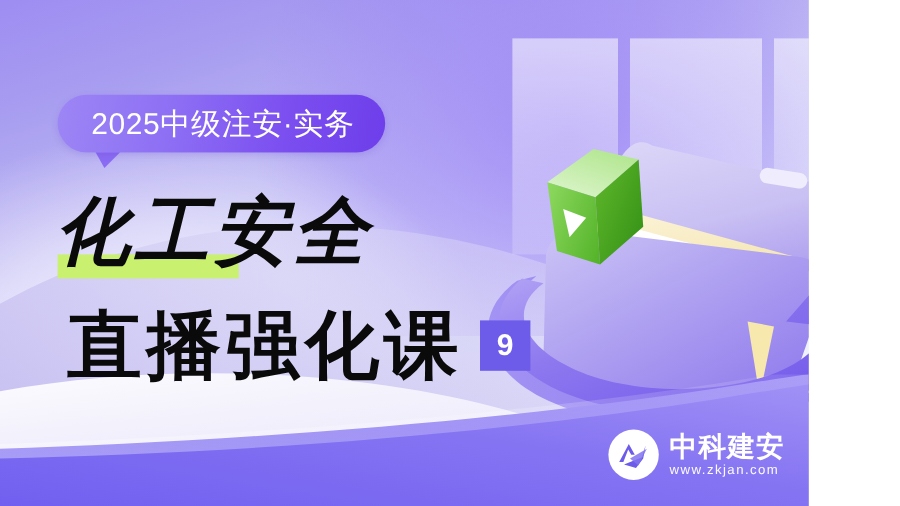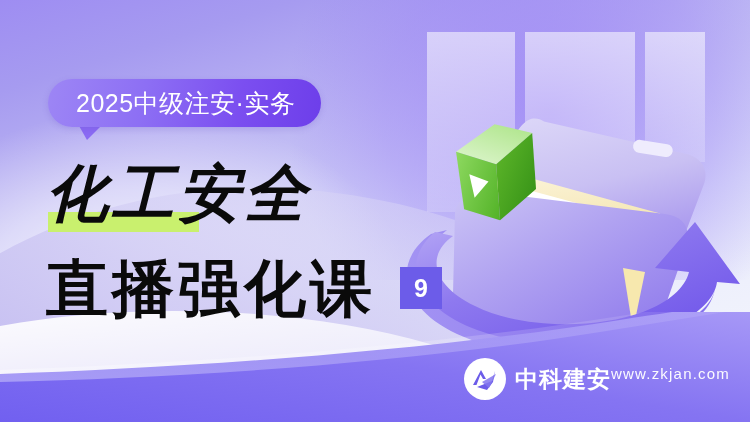--- a/index.html
+++ b/index.html
@@ -2,21 +2,21 @@
 <html><head>
 <meta charset="utf-8">
 <style>
   html, body {
     margin: 0;
     padding: 0;
     background: #ffffff;
   }
   #banner {
     position: relative;
-    width: 750px;
+    width: 674px;
     height: 422px;
     overflow: hidden;
     font-family: "Liberation Sans", "DejaVu Sans", sans-serif;
     background: linear-gradient(163deg, #9e8df2 0%, #a69bf0 14%, #bcb6f3 32%, #cfcef7 48%, #dfe2fa 62%, #eef0fc 78%, #f6f7fd 100%);
   }
 
   
   .bg-layer { position:absolute; top:0; left:0; width:750px; height:422px; }
 
   .top-right-glow {
@@ -75,21 +75,21 @@
     font-family: "Liberation Serif", "DejaVu Serif", serif;
     font-weight: 700;
     font-size: 62px;
     line-height: 62px;
     color: #0a0a0a;
     letter-spacing: 4px;
     white-space: nowrap;
     z-index: 7;
   }
   #title-1 { top: 163px; font-style: italic; }
-  #title-2 { top: 258px; }
+  #title-2 { top: 258px; margin-left: 10px; }
 
   .ep-badge {
     position: absolute;
     left: 400px; top: 267px;
     width: 42px; height: 42px;
     background: #6c5ce9;
     display: flex; align-items: center; justify-content: center;
     z-index: 7;
   }
   .ep-badge-text {
@@ -111,32 +111,32 @@
     gap: 9px;
     z-index: 10;
   }
   .logo-mark {
     width: 42px; height: 42px;
     border-radius: 50%;
     background: #ffffff;
     display: flex; align-items: center; justify-content: center;
     flex: none;
   }
-  .logo-txt { display:flex; flex-direction: row; align-items: flex-start; }
+  .logo-txt { display:flex; flex-direction: column; align-items: flex-start; }
   .logo-name {
     color: #ffffff;
     font-size: 23px;
     font-weight: 700;
     letter-spacing: 1px;
     line-height: 25px;
     white-space: nowrap;
   }
   .logo-url {
     color: #ffffff;
-    font-size: 15px;
+    font-size: 11px;
     letter-spacing: 1.2px;
     line-height: 14px;
     white-space: nowrap;
     opacity: 0.97;
   }
 
   
   .illustration { position:absolute; left:395px; top:0px; width:355px; height:360px; z-index: 3; }
 </style>
 </head>

